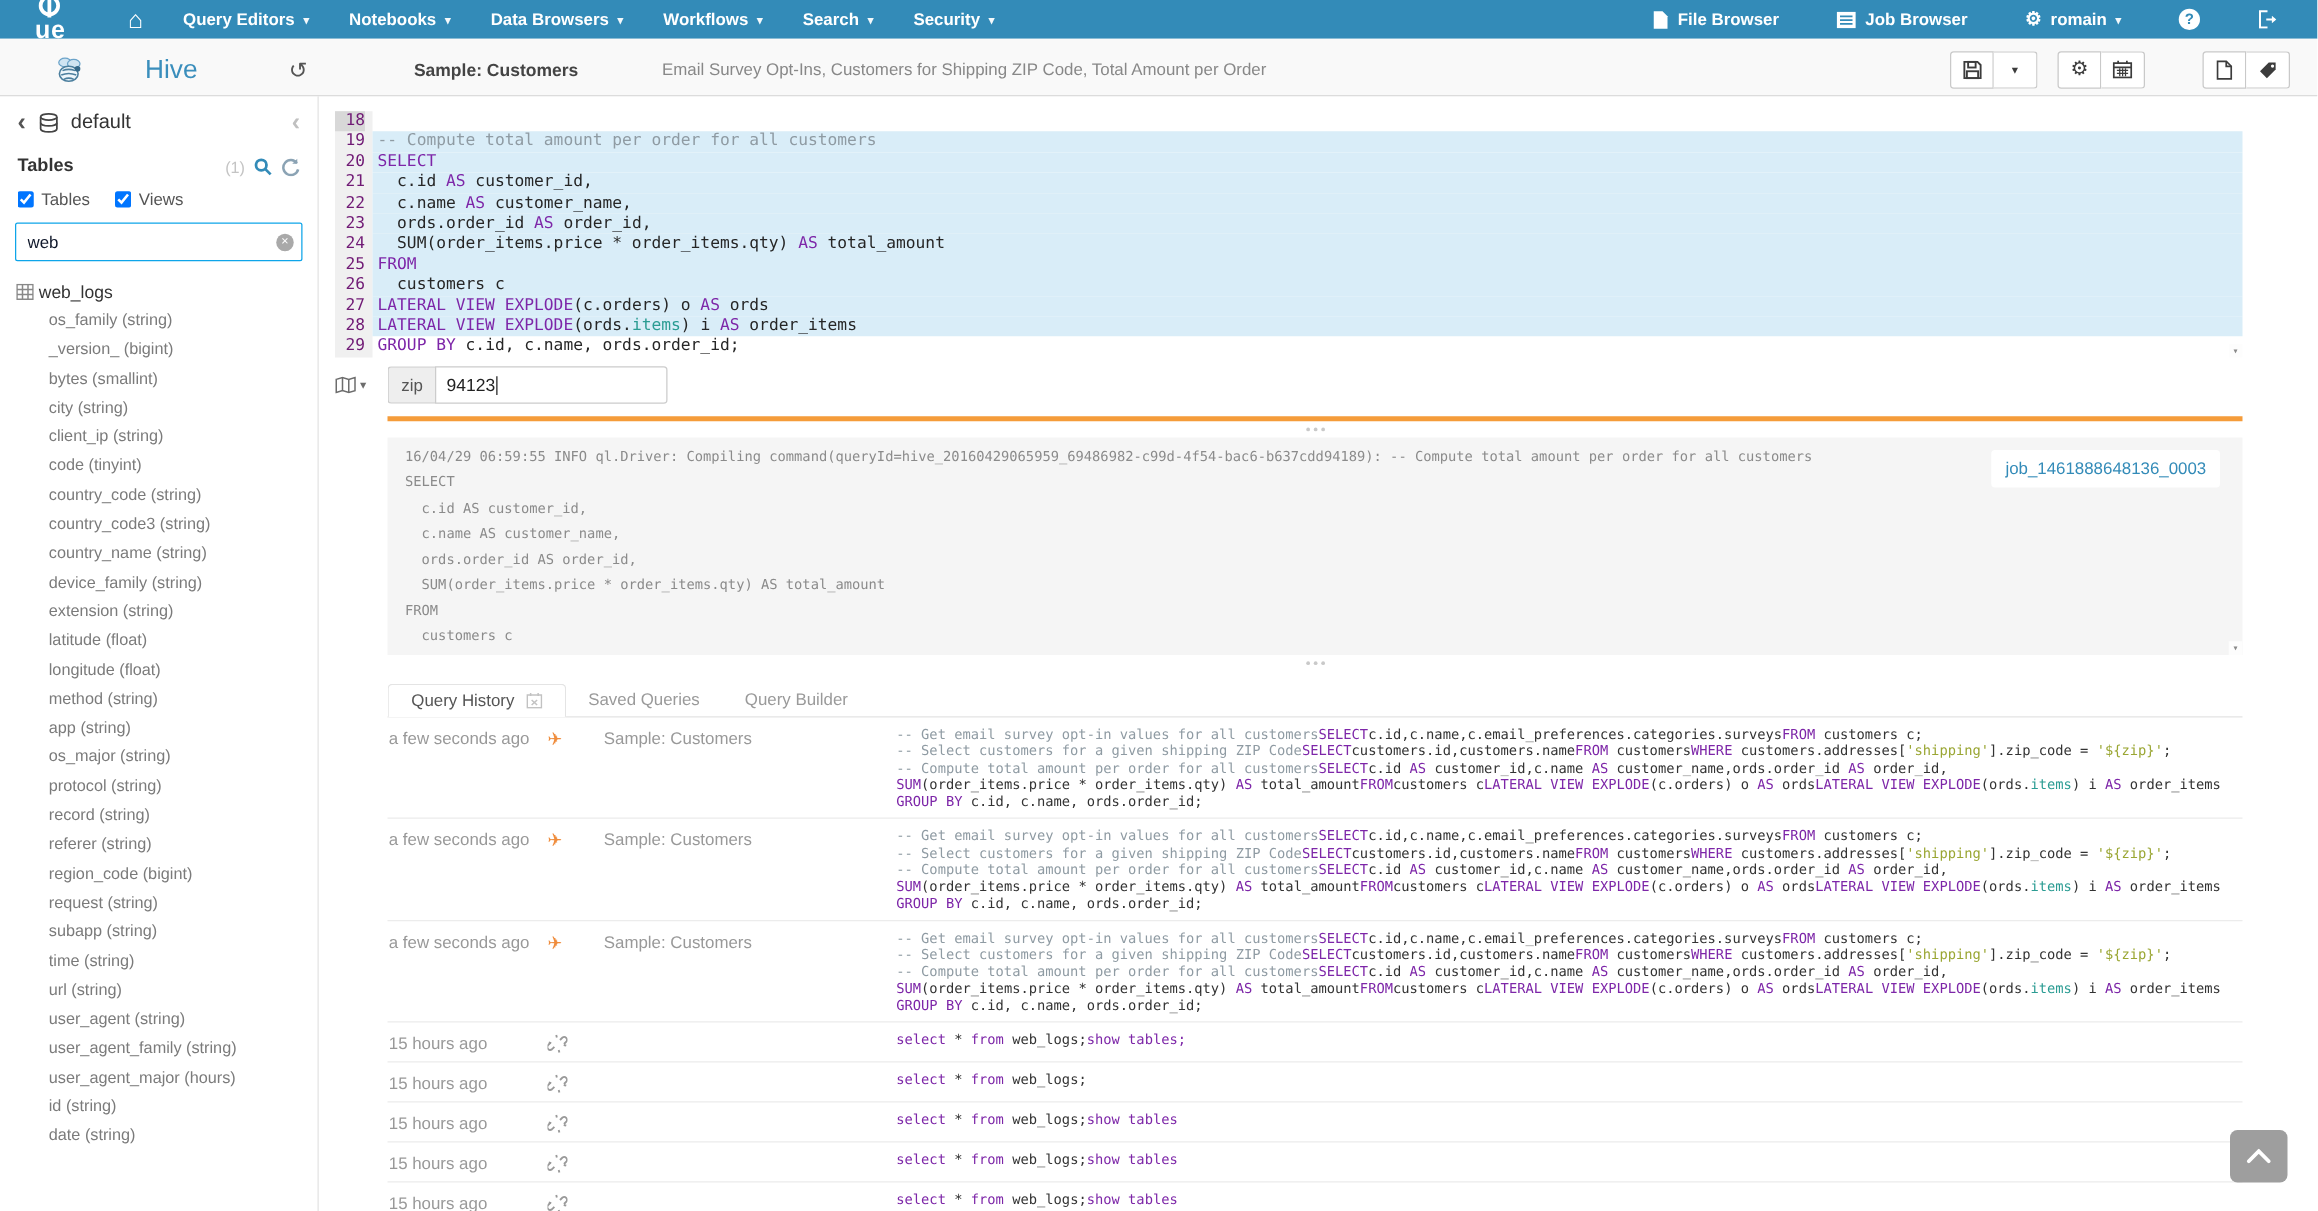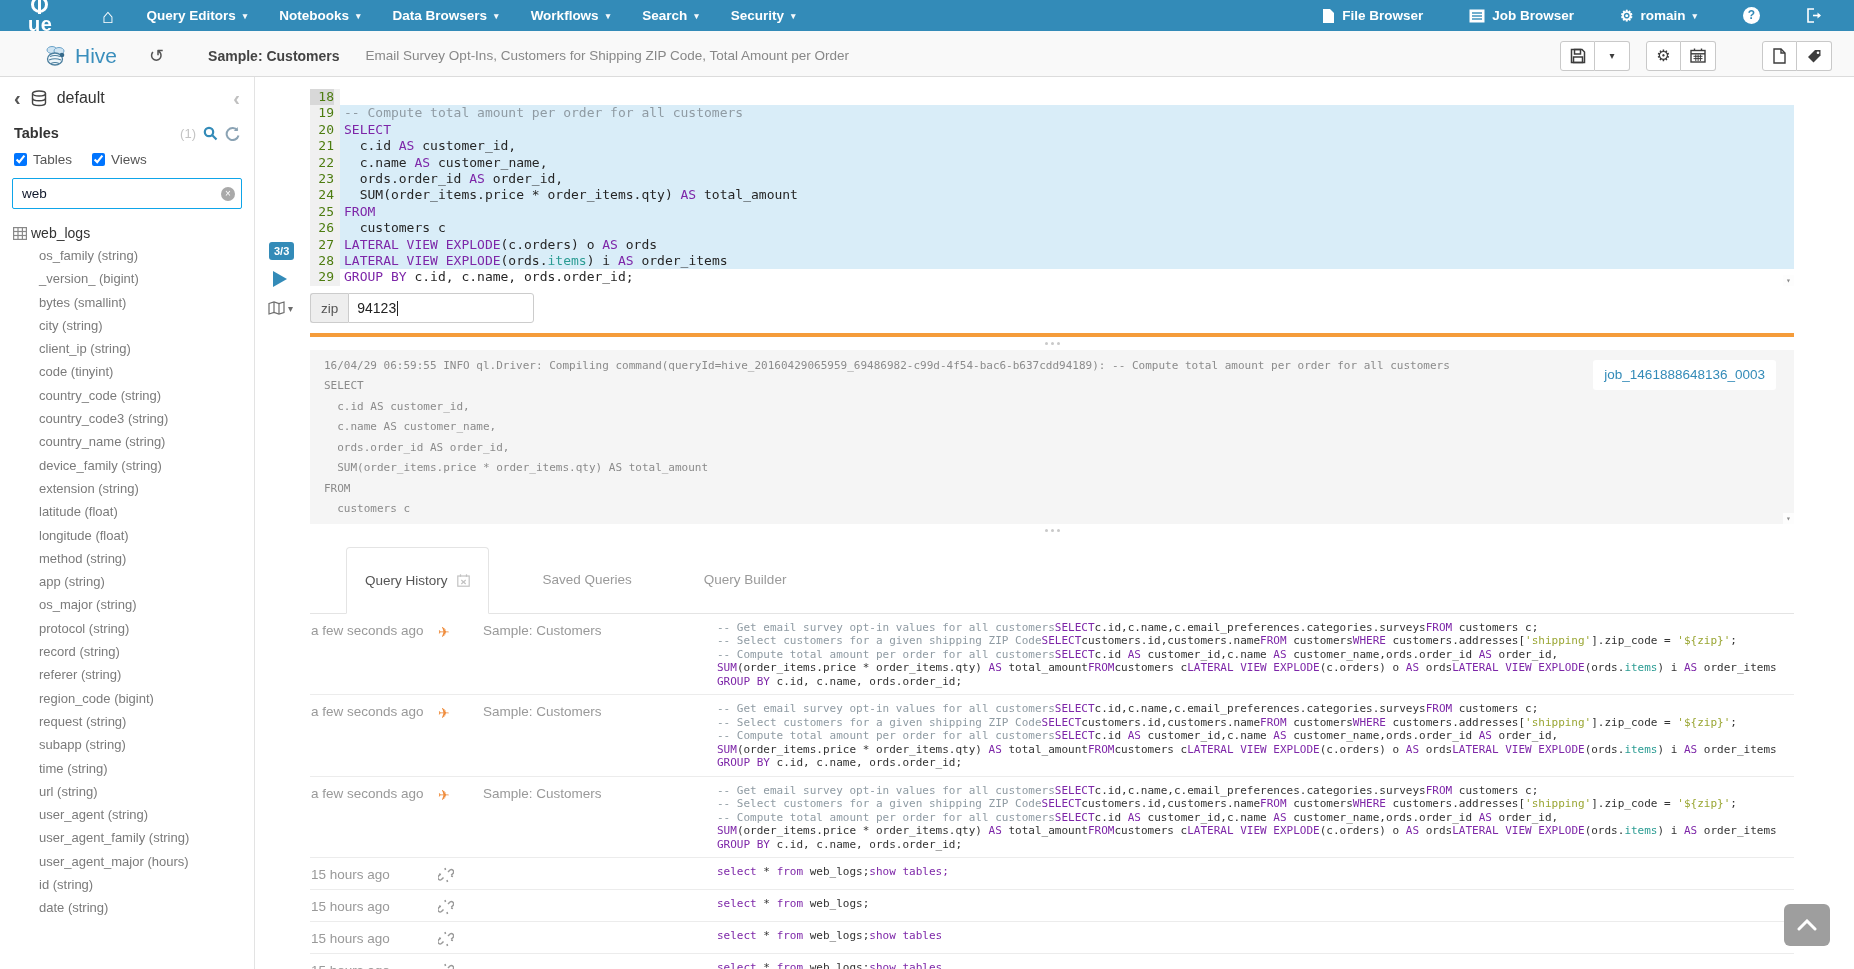--- a/index.html
+++ b/index.html
@@ -20,21 +20,21 @@
   .home-glyph { font-size:20px; line-height:1; }
   .caret { font-size:9px; opacity:.95; }
   .nav-right { margin-left:auto; display:flex; align-items:center; gap:14px; }
   .help-circle { width:17px; height:17px; border-radius:50%; background:#fff;
     color:#338bb8; font-weight:bold; font-size:12px; line-height:17px;
     text-align:center; }
   .nav-ico { display:flex; align-items:center; }
 
   
   .subnav { height:46px; background:#f9f9f9; border-bottom:1px solid #dcdcdc;
-    display:flex; align-items:center; padding:4px 22px 0 42px; }
+    display:flex; align-items:center; padding:4px 22px 0 42px;gap:41px; }
   .hive-name { color:#3a8ebc; font-size:21px; margin:0 10px 0 7px; }
   .hist-glyph { font-size:18px; color:#555; margin-left:22px; cursor:pointer; }
   .q-name { font-weight:bold; color:#444; font-size:14px; margin-left:44px; }
   .q-desc { color:#888; font-size:13.5px; margin-left:26px; }
   .toolbar { margin-left:auto; display:flex; align-items:center; gap:16px; }
   .btn-group { display:flex; }
   .tbtn { width:35px; height:30px; border:1px solid #c9c9c9; background:#fff;
     display:flex; align-items:center; justify-content:center; cursor:pointer; }
   .btn-group .tbtn:first-child { border-radius:3px 0 0 3px; }
   .btn-group .tbtn:last-child { border-radius:0 3px 3px 0; border-left:none; }
@@ -74,21 +74,21 @@
   
   .ed-wrap { display:flex; }
   .rail { width:42px; flex:none; position:relative; }
   .badge33 { position:absolute; bottom:26px; left:1px; background:#338bb8; color:#fff;
     font-size:11px; font-weight:bold; padding:3px 5px; border-radius:3px; }
   .play { position:absolute; bottom:-1px; left:5px; width:0; height:0;
     border-left:14px solid #338bb8; border-top:8px solid transparent;
     border-bottom:8px solid transparent; cursor:pointer; }
   .editor { flex:1; display:flex; position:relative;
     font-family:"DejaVu Sans Mono", monospace; font-size:13px; cursor:text; }
-  .gutter { width:30px; background:#f0f0f0; color:#4d7c0f; text-align:right;
+  .gutter { width:30px; background:#f0f0f0; color:#701a75; text-align:right;
     padding-right:6px; flex:none; }
   .gl { height:16.4px; line-height:16.4px; }
   .gl.active { background:#d8d8d8; }
   .codes { flex:1; }
   .cl { height:16.4px; line-height:16.4px; white-space:pre; color:#262626;
     padding-left:4px; }
   .cl.hl { background:#d9edf8; }
   .ed-scrollbar { position:absolute; right:0; top:0; bottom:0; width:11px; }
   .sb-arrow { position:absolute; right:0; bottom:0; width:11px; height:11px;
     color:#8a8a8a; font-size:8px; text-align:center; line-height:11px;
@@ -128,21 +128,21 @@
   .job-link { position:absolute; top:10px; right:18px; background:#fff;
     padding:5px 11px; border-radius:3px; color:#338bb8;
     font-family:"Liberation Sans", sans-serif; font-size:13.5px; cursor:pointer; }
   .log-sb { position:absolute; right:0; bottom:0; width:11px; height:11px;
     color:#8a8a8a; font-size:8px; text-align:center; line-height:11px;
     background:#fdfdfd; cursor:pointer; }
 
   
   .tabs { margin:10px 0 0 42px; display:flex; border-bottom:1px solid #e4e4e4;
     font-size:13.5px; }
-  .tab { padding:25px 18px; color:#9a9a9a; cursor:pointer;margin-left:36px; }
+  .tab { padding:5px 18px; color:#9a9a9a; cursor:pointer; }
   .tab.active { background:#fff; border:1px solid #e4e4e4; border-bottom:1px solid #fff;
     margin-bottom:-1px; border-radius:4px 4px 0 0; color:#555;
     display:flex; gap:9px; align-items:center; }
 
   
   .history { margin-left:42px; }
   .hrow { display:flex; border-bottom:1px solid #ececec; padding:7px 0 6px 0;
     cursor:pointer; }
   .h-time { width:128px; color:#999; font-size:13.5px; padding:2px 0 0 1px; flex:none; }
   .h-icon { width:45px; flex:none; padding-top:2px; }
@@ -400,24 +400,20 @@
         <div class="col-item">user_agent_family (string)</div>
         <div class="col-item">user_agent_major (hours)</div>
         <div class="col-item">id (string)</div>
         <div class="col-item">date (string)</div>
       </div>
   </div>
 
   <div class="main">
 
     <div class="ed-wrap">
-      <div class="rail">
-        <span class="badge33">3/3</span>
-        <span class="play"></span>
-      </div>
       <div class="editor">
         <div class="gutter">
             <div class="gl active">18</div>
             <div class="gl">19</div>
             <div class="gl">20</div>
             <div class="gl">21</div>
             <div class="gl">22</div>
             <div class="gl">23</div>
             <div class="gl">24</div>
             <div class="gl">25</div>

